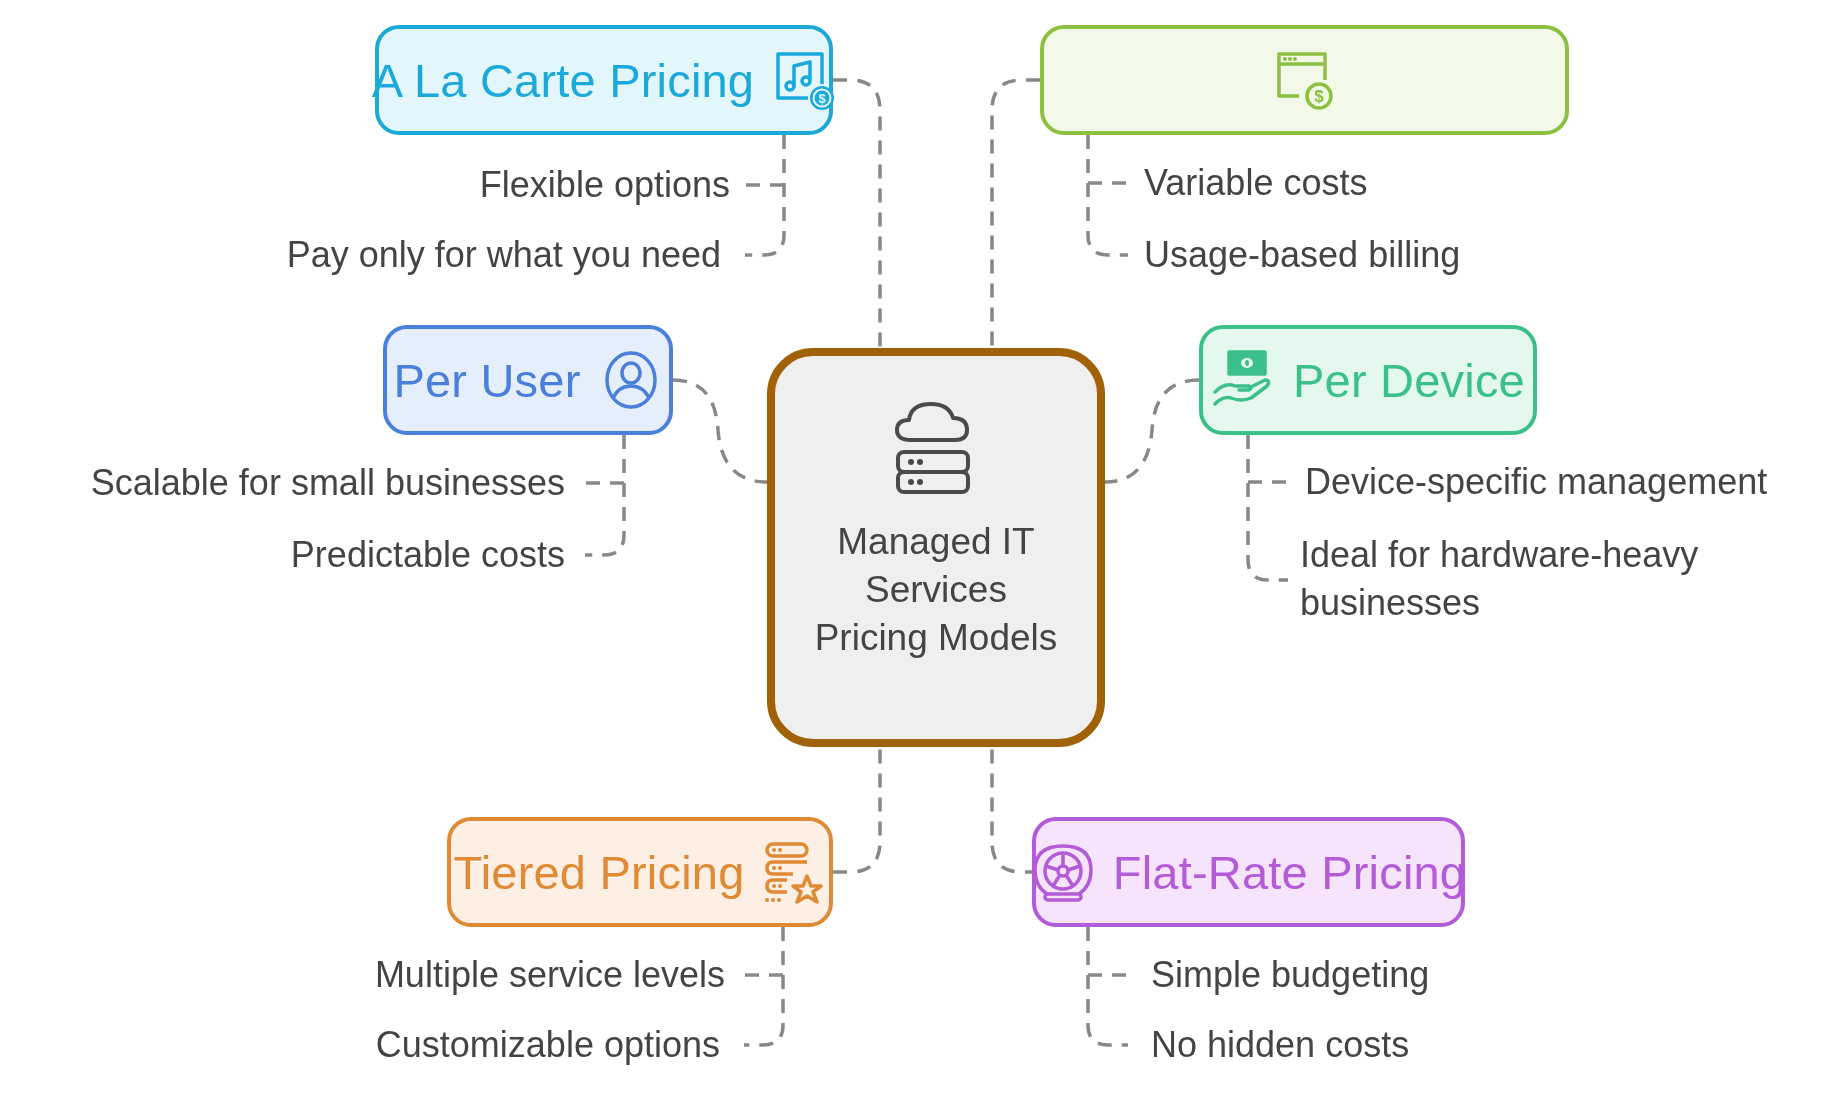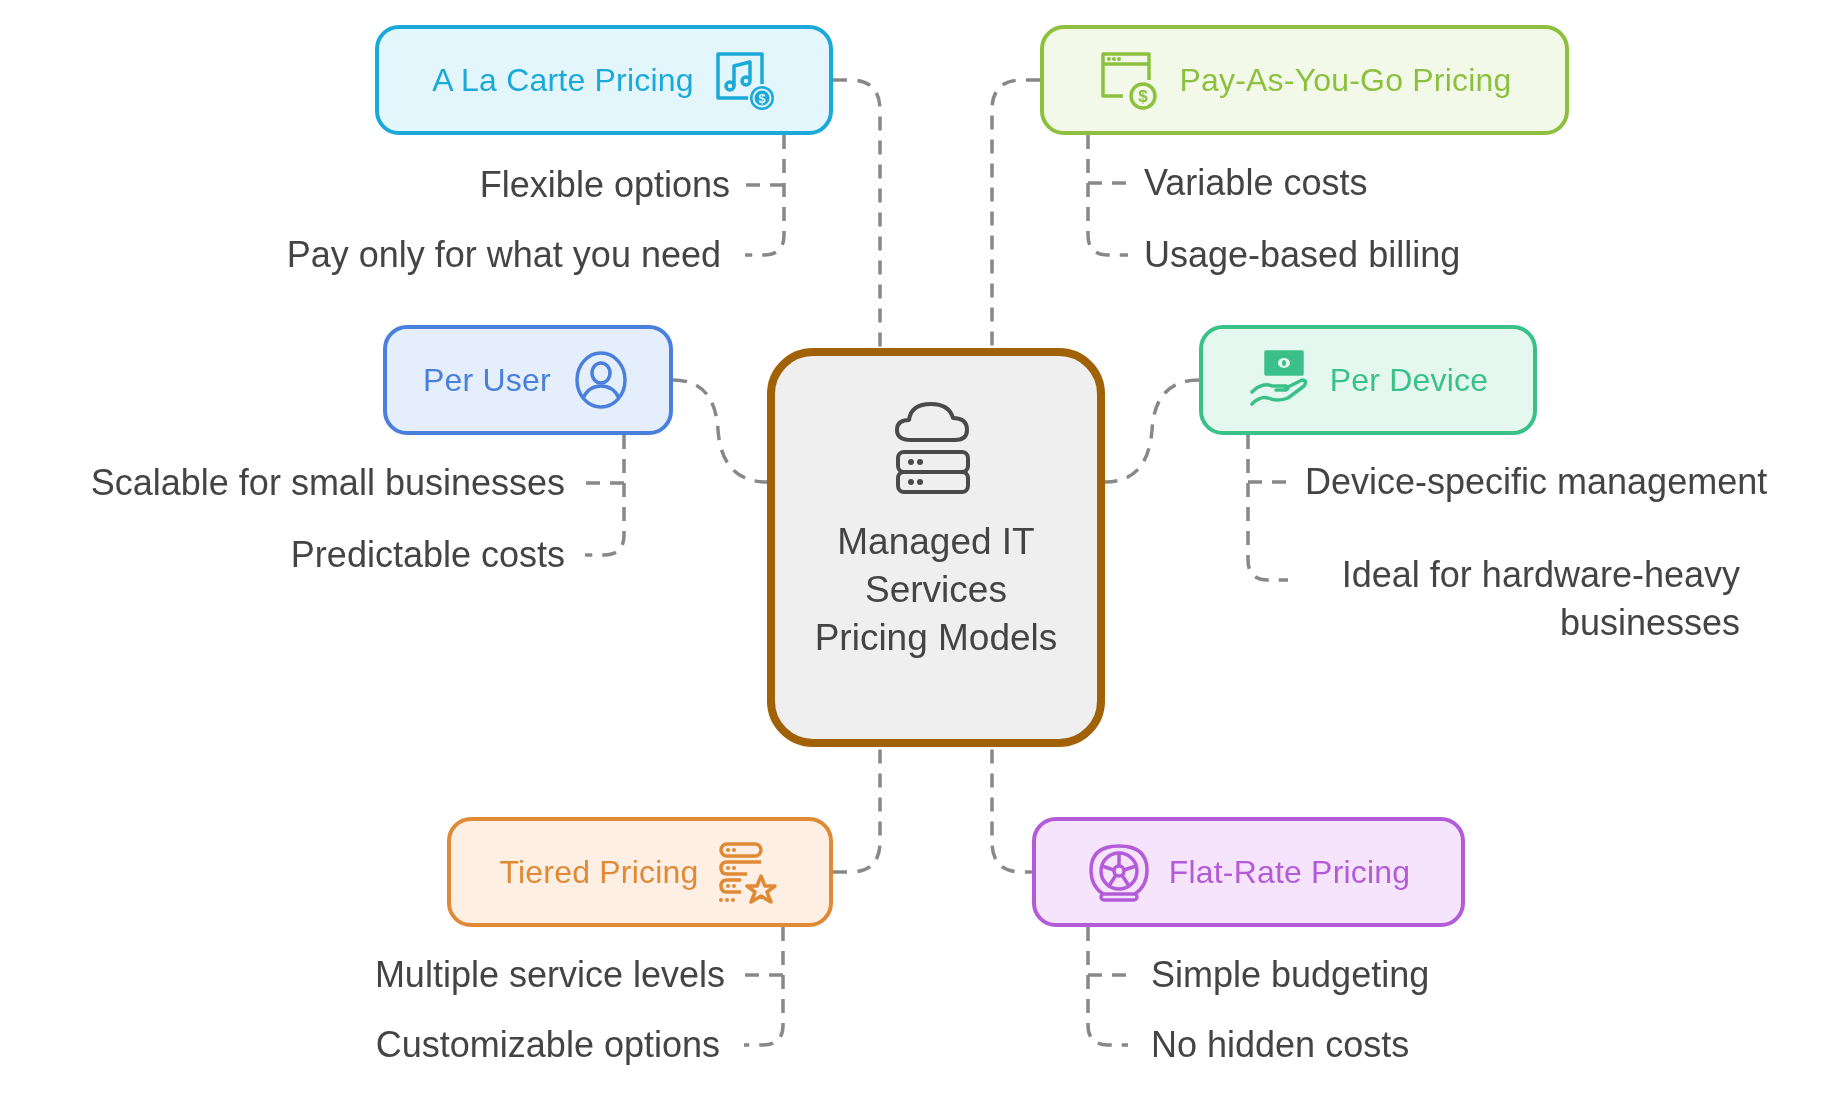--- a/index.html
+++ b/index.html
@@ -1,30 +1,30 @@
 <!DOCTYPE html>
 <html><head>
 <meta charset="utf-8">
 <style>
   html, body { margin:0; padding:0; background:#ffffff; }
   body { width:1848px; height:1094px; position:relative; overflow:hidden;
          font-family:"Liberation Sans", "DejaVu Sans", sans-serif; }
   .layer { position:absolute; left:0; top:0; width:1848px; height:1094px; }
   .node { position:absolute; box-sizing:border-box; border-radius:24px; border-width:4px; border-style:solid;
           display:flex; align-items:center; justify-content:center; gap:18px; }
-  .node .label { font-size:32px; white-space:nowrap; letter-spacing:0.2px; }
+  .node .label { font-size:47px; white-space:nowrap; letter-spacing:0.2px; }
   .node .icon { width:64px; height:64px; flex:0 0 64px; }
   .center { position:absolute; left:767px; top:348px; width:338px; height:399px; box-sizing:border-box;
             border:8px solid #a16207; border-radius:46px; background:#efefef;
             display:flex; flex-direction:column; align-items:center; }
   .center .cicon { margin-top:44px; width:90px; height:100px; }
   .center .title { margin-top:18px; text-align:center; font-size:37px; line-height:48px; color:#444444; width:260px; }
   .sub { position:absolute; font-size:36px; color:#444444; white-space:nowrap; line-height:44px; }
   .sub.right { text-align:right; }
-  .sub.centered { text-align:right;margin-top:20px; }
+  .sub.centered { text-align:left; }
 </style>
 </head>
 <body>
 
 <svg class="layer" viewBox="0 0 1848 1094" width="1848" height="1094">
   <g fill="none" stroke="#888888" stroke-width="3.5" stroke-dasharray="14 10" stroke-linecap="butt">
 
     <path d="M833 80 L850 80 Q880 80 880 110 L880 348"></path>
 
     <path d="M1040 80 L1022 80 Q992 80 992 110 L992 348"></path>
@@ -98,21 +98,20 @@
       <path d="M6 16 L52 16"></path>
       <circle cx="46" cy="48" r="12"></circle>
     </g>
     <g fill="#8dc03f">
         <circle cx="12" cy="11" r="2"></circle>
         <circle cx="17" cy="11" r="2"></circle>
         <circle cx="22" cy="11" r="2"></circle>
       </g>
     <text x="46" y="54" text-anchor="middle" font-size="17" font-weight="bold" fill="#8dc03f" font-family="Liberation Sans, sans-serif">$</text>
   </svg>
-  <span class="label" style="color:#8dc03f;">Pay-As-You-Go Pricing</span>
 </div>
 <div class="sub" style="left:1144px; top:161px;">Variable costs</div>
 <div class="sub" style="left:1144px; top:233px;">Usage-based billing</div>
 
 <div class="node" style="left:383px; top:325px; width:290px; height:110px; border-color:#4a80db; background:#e5eefb;">
   <span class="label" style="color:#4a80db;">Per User</span>
   <svg class="icon" viewBox="0 0 64 64">
     <g fill="none" stroke="#4a80db" stroke-width="3.5">
       <ellipse cx="32" cy="32" rx="24" ry="27"></ellipse>
       <ellipse cx="32" cy="25" rx="9" ry="10"></ellipse>

